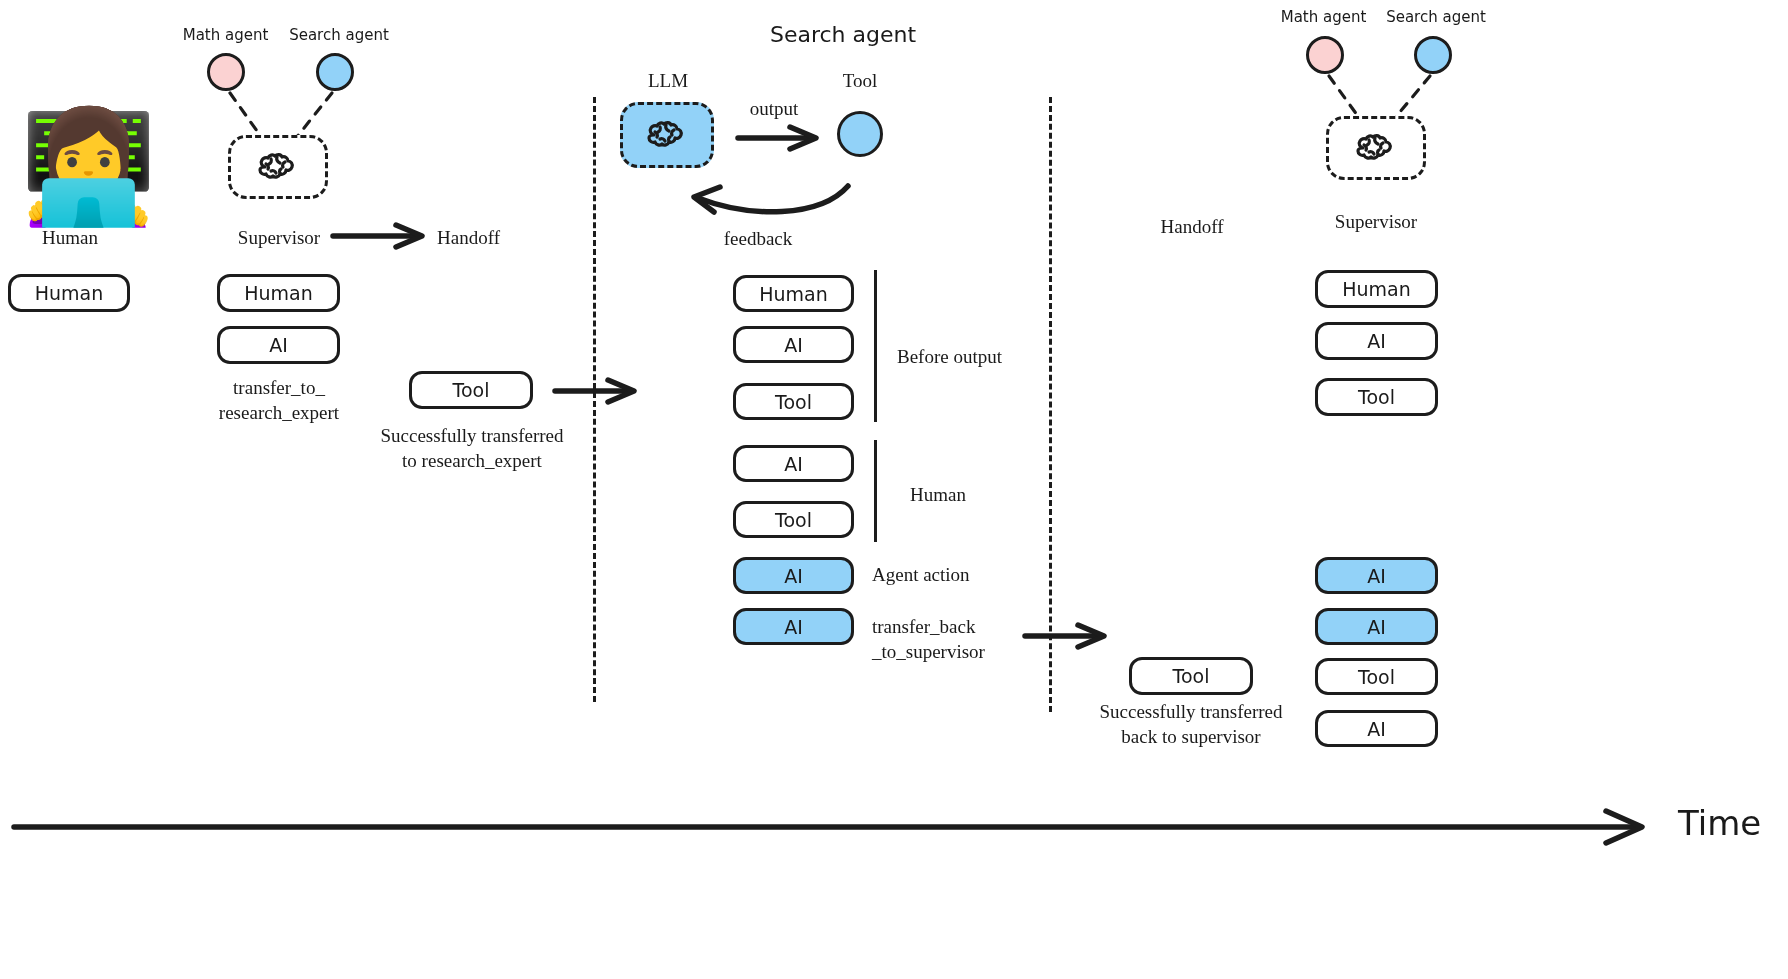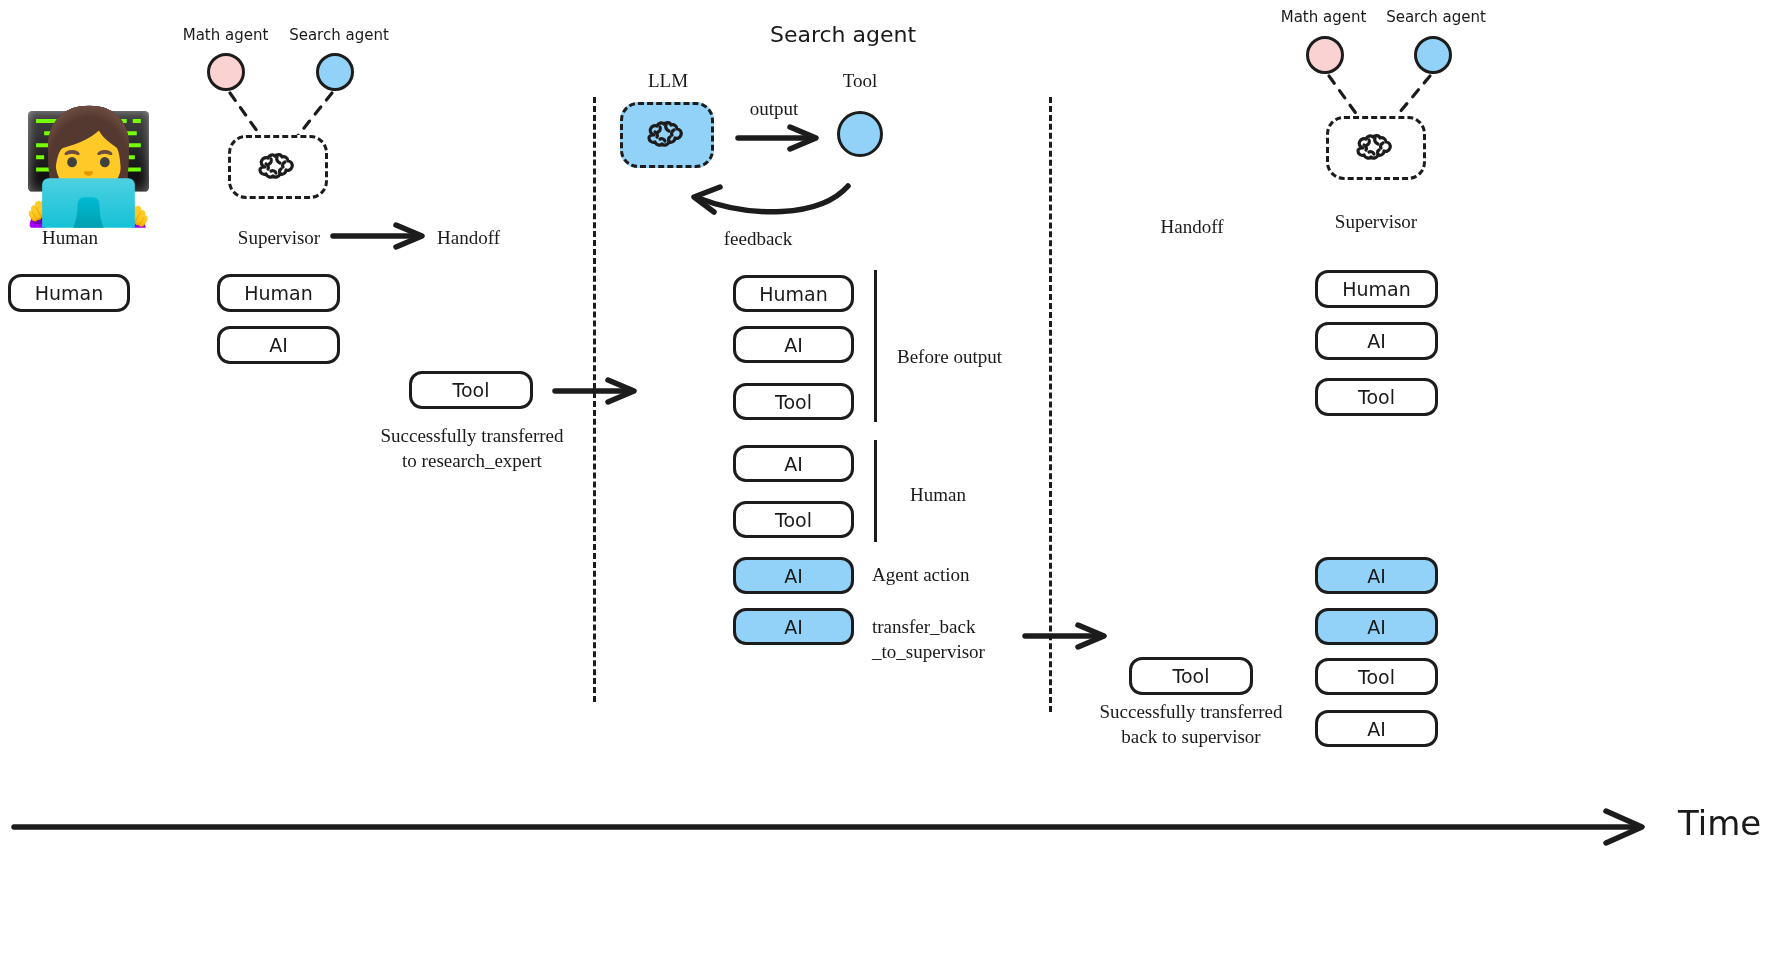--- a/index.html
+++ b/index.html
@@ -153,20 +153,22 @@
 
   <div class="abs label t-mid" style="left:437px; top:226px;">Handoff</div>
 
   <div class="abs msgbox" style="left:217px; top:274px; width:123px; height:38px;">
     <span>Human</span>
   </div>
   <div class="abs msgbox" style="left:217px; top:326px; width:123px; height:38px;">
     <span>AI</span>
   </div>
 
+  <div class="abs label t-mid center-txt multiline" style="left:198px; top:376px; width:162px;">transfer_to_
+research_expert</div>
 
   <div class="abs msgbox" style="left:409px; top:371px; width:124px; height:38px;">
     <span>Tool</span>
   </div>
 
   <div class="abs label t-mid center-txt multiline" style="left:354px; top:424px; width:236px;">Successfully transferred
 to research_expert</div>
 
   <svg class="abs" style="left:552px; top:375px; width:96px; height:36px;">
     <path class="stroke-thick" d="M3 16 L76 16"></path>

